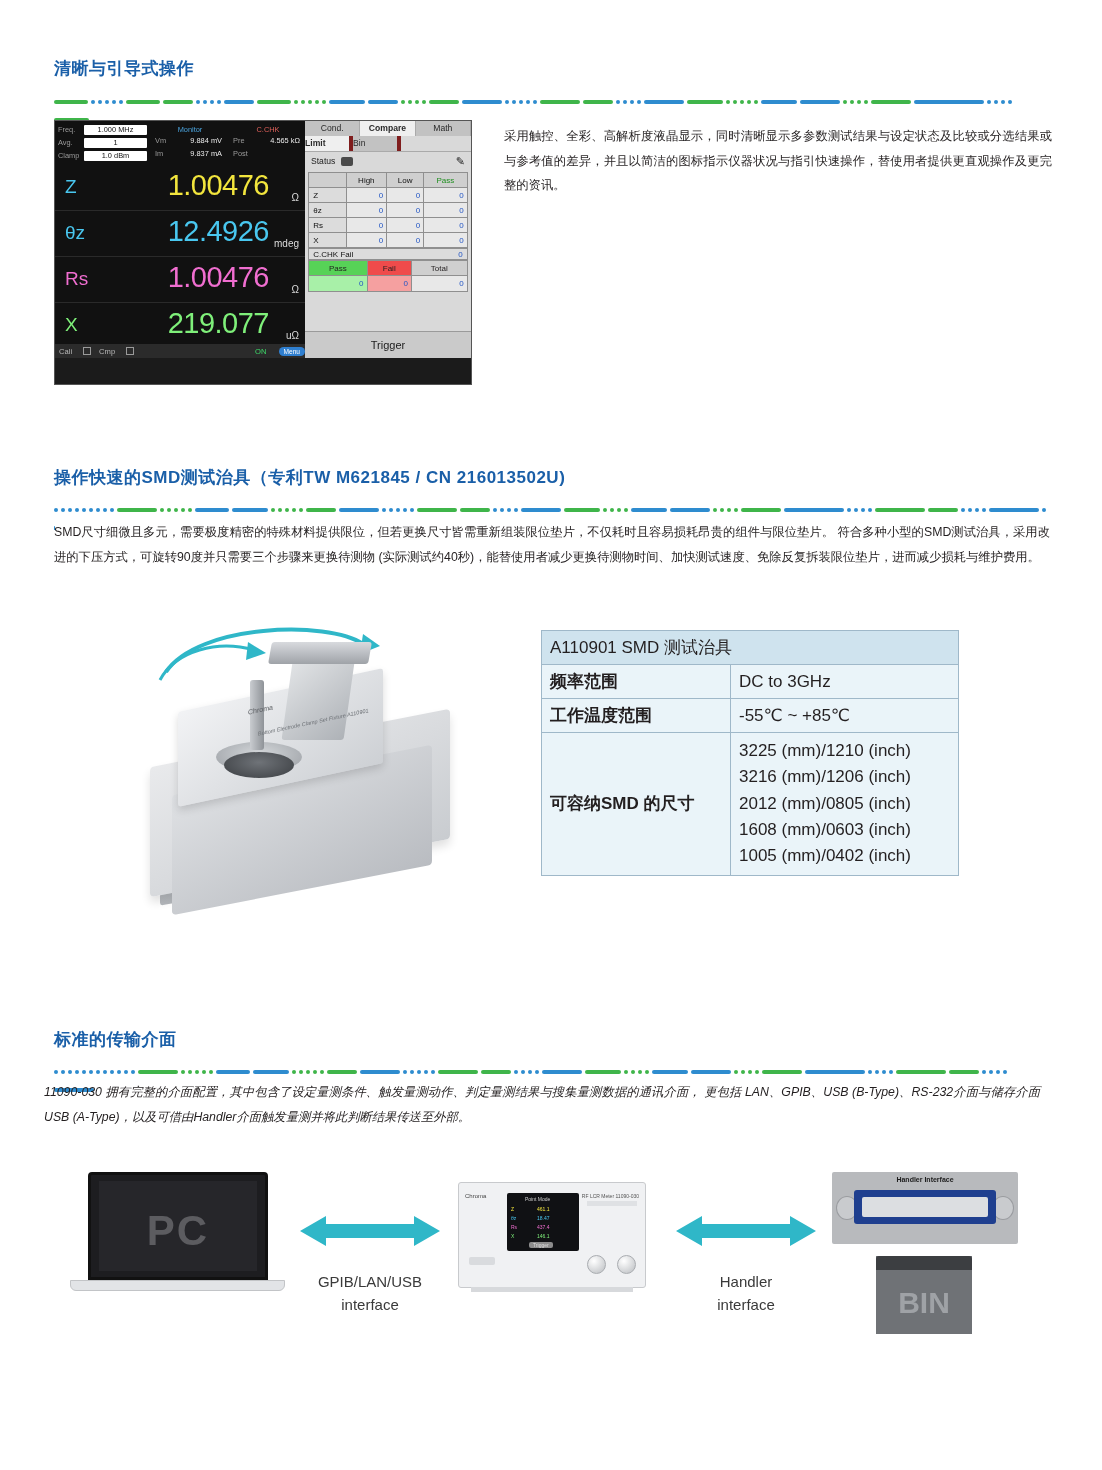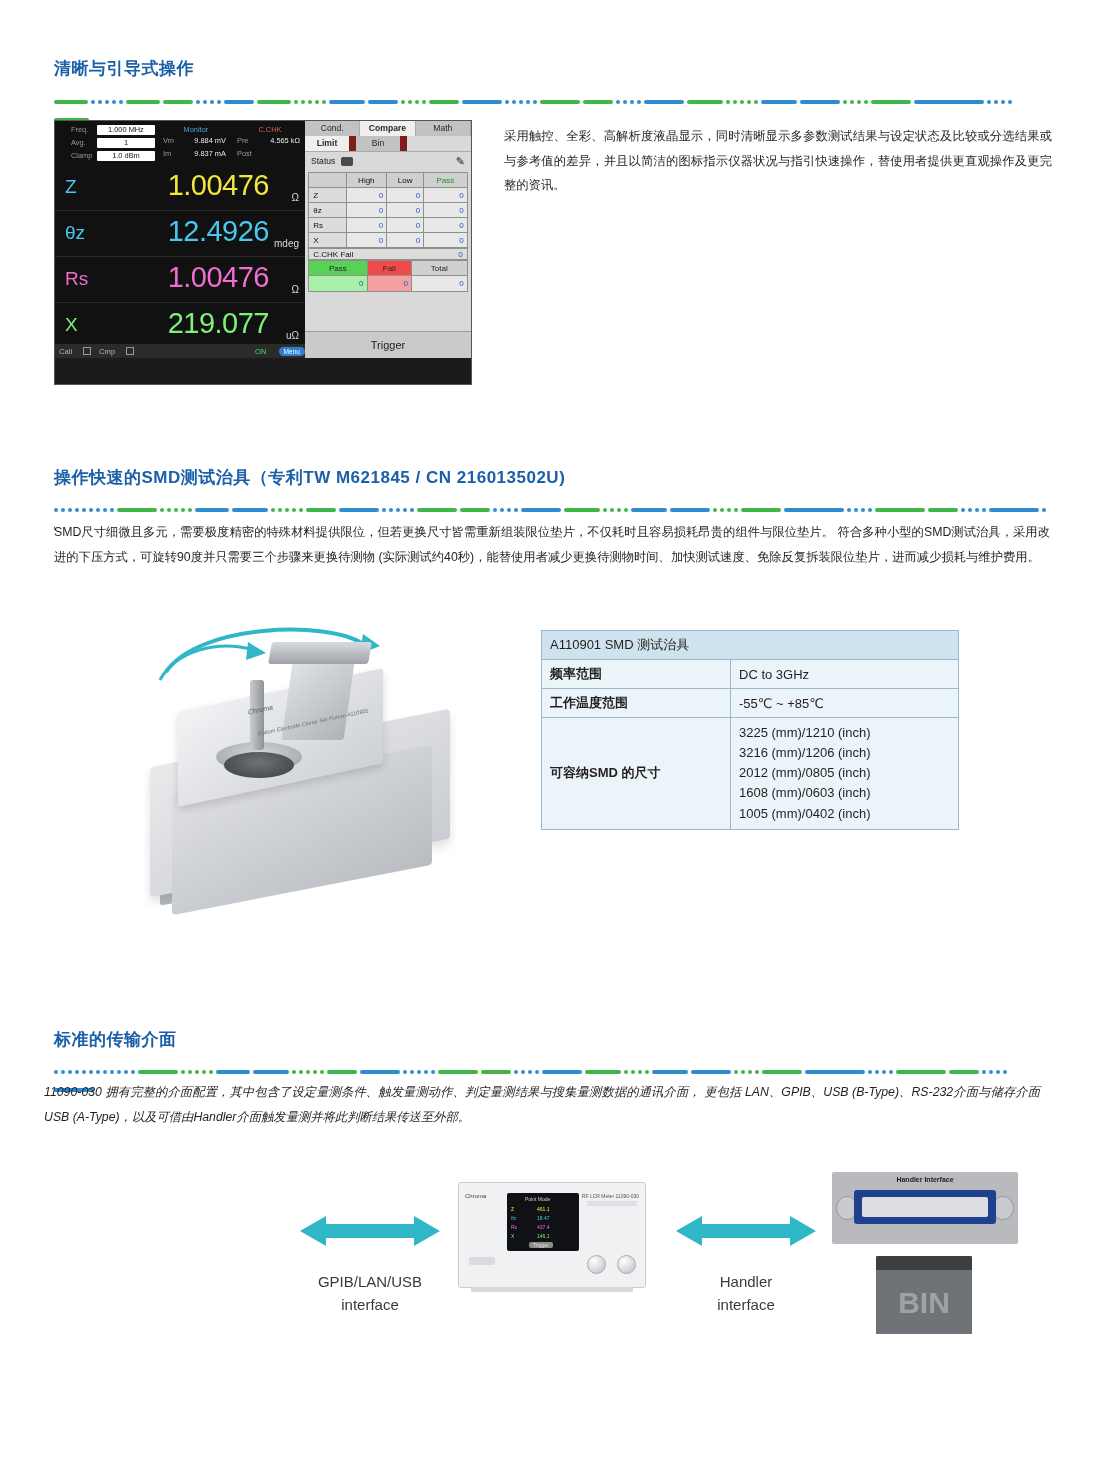--- a/index.html
+++ b/index.html
@@ -38,21 +38,21 @@
   .ic{width:17px;height:15px;border:1px solid #cfcfcf;border-radius:2px;position:relative;}
   .ic.lock{border-color:#d6b13a;}
   .burger{width:20px;height:14px;display:flex;flex-direction:column;justify-content:space-between;}
   .burger span{display:block;height:2px;background:#e0e0e0;}
 
   .inst-body{display:flex;height:calc(100% - 26px);}
   .inst-left{width:250px;position:relative;background:#111;}
   .inst-right{flex:1;background:#d9d9d9;position:relative;}
 
   
-  .pstrip{display:flex;font-size:7.6px;color:#c9c9c9;padding:3px 2px 2px 16px;gap:8px;}
+  .pstrip{display:flex;font-size:7.6px;color:#c9c9c9;padding:3px 2px 2px 3px;gap:8px;}
   .pcol1{width:94px;}
   .prow{display:flex;align-items:center;height:11px;margin-bottom:2px;}
   .plabel{width:26px;color:#9a9a9a;font-size:7.4px;}
   .pbox{flex:1;background:#fff;color:#111;text-align:center;border-radius:1px;font-size:7.4px;height:10px;line-height:10px;}
   .pcol2,.pcol3{width:74px;}
   .phead{text-align:center;color:#4aa3dd;font-size:7.4px;height:11px;line-height:11px;}
   .phead.red{color:#e0605a;}
   .p2row{display:flex;height:11px;margin-bottom:2px;align-items:center;}
   .p2lab{width:16px;color:#9a9a9a;font-size:7.4px;}
   .p2val{flex:1;text-align:right;color:#e9e9e9;font-size:7.4px;padding-right:3px;}
@@ -73,21 +73,21 @@
   }
   .chk{display:inline-block;width:6px;height:6px;border:1px solid #9a9a9a;margin-left:3px;vertical-align:middle;}
   .foot-on{margin-left:auto;color:#3ddc6a;font-size:7.6px;}
   .foot-pill{background:#2f7fd0;color:#fff;font-size:6.6px;border-radius:6px;padding:1px 5px;margin:0 4px;}
 
   
   .tabs{display:flex;font-size:8.6px;height:15px;}
   .tab{flex:1;text-align:center;line-height:15px;background:#c2c2c2;border-right:1px solid #aaa;color:#2a2a2a;}
   .tab.active{background:#efefef;font-weight:bold;}
   .tabs2{display:flex;font-size:8.6px;height:15px;border-bottom:1px solid #aaa;}
-  .tab2{width:44px;text-align:center;line-height:15px;background:#c2c2c2;border-right:7px solid #7f1d1d;color:#2a2a2a;}
+  .tab2{width:44px;line-height:15px;background:#c2c2c2;border-right:4px solid #7f1d1d;color:#2a2a2a;}
   .tab2.active{background:#efefef;font-weight:bold;}
   .statusrow{display:flex;align-items:center;height:18px;font-size:8.6px;padding:0 6px;color:#1c1c1c;}
   .st-dot{width:12px;height:9px;background:#4a4a4a;border-radius:2px;margin-left:6px;}
   .pen{margin-left:auto;font-size:11px;}
 
   table.grid{border-collapse:collapse;width:96%;margin:2px auto 0;font-size:8px;}
   table.grid th{background:#cfcfcf;border:1px solid #8f8f8f;height:12px;font-weight:normal;color:#111;}
   table.grid th.pass{color:#1f8f1f;}
   table.grid td{border:1px solid #8f8f8f;height:12px;text-align:right;padding-right:3px;color:#2255c4;background:#e8e8e8;}
   table.grid td.sym{text-align:left;padding-left:4px;color:#111;background:#dcdcdc;}
@@ -101,21 +101,21 @@
   table.pft td{border:1px solid #8f8f8f;height:13px;text-align:right;padding-right:3px;color:#2255c4;}
   table.pft td.p{background:#a8f0a8;}
   table.pft td.f{background:#f5a0a0;}
   table.pft td.t{background:#e8e8e8;}
   .trigger{
     position:absolute;left:0;bottom:0;width:100%;height:26px;background:#cacaca;
     border-top:1px solid #9a9a9a;text-align:center;line-height:26px;font-size:11px;color:#1c1c1c;
   }
 
   
-  .spec{position:absolute;left:541px;top:630px;width:418px;border-collapse:collapse;font-size:13px;}
+  .spec{position:absolute;left:541px;top:630px;width:418px;border-collapse:collapse;font-size:17px;}
   .spec td{border:1px solid #9fb8c9;padding:5px 8px;vertical-align:middle;}
   .spec tr.head td{background:#cfe3ee;font-weight:normal;}
   .spec td.k{width:172px;background:#eaf4f9;font-weight:bold;}
   .spec td.v{background:#eaf4f9;}
   .spec .multi{line-height:1.55;}
 
   
   .fixture{position:absolute;left:120px;top:620px;width:400px;height:320px;}
   .fx-base{
     position:absolute;left:30px;top:118px;width:300px;height:130px;background:linear-gradient(160deg,#e9eaec,#c9ccd0);
@@ -400,20 +400,28 @@
     </tr>
   </tbody>
     </table>
 
   <div class="sec-title" style="left:54px;top:1028px;">标准的传输介面</div>
   <div class="dotline" id="rule3" style="left:54px;top:1062px;width:996px;"><i style="width:4px;background:#2e8ccf;"></i><i style="width:4px;background:#2e8ccf;"></i><i style="width:4px;background:#2e8ccf;"></i><i style="width:4px;background:#2e8ccf;"></i><i style="width:4px;background:#2e8ccf;"></i><i style="width:4px;background:#2e8ccf;"></i><i style="width:4px;background:#2e8ccf;"></i><i style="width:4px;background:#2e8ccf;"></i><i style="width:4px;background:#2e8ccf;"></i><i style="width:4px;background:#2e8ccf;"></i><i style="width:4px;background:#2e8ccf;"></i><i style="width:4px;background:#2e8ccf;"></i><i style="width:40px;background:#3fb54a;"></i><i style="width:4px;background:#3fb54a;"></i><i style="width:4px;background:#3fb54a;"></i><i style="width:4px;background:#3fb54a;"></i><i style="width:4px;background:#3fb54a;"></i><i style="width:4px;background:#3fb54a;"></i><i style="width:34px;background:#2e8ccf;"></i><i style="width:36px;background:#2e8ccf;"></i><i style="width:4px;background:#3fb54a;"></i><i style="width:4px;background:#3fb54a;"></i><i style="width:4px;background:#3fb54a;"></i><i style="width:4px;background:#3fb54a;"></i><i style="width:4px;background:#3fb54a;"></i><i style="width:30px;background:#3fb54a;"></i><i style="width:40px;background:#2e8ccf;"></i><i style="width:4px;background:#2e8ccf;"></i><i style="width:4px;background:#2e8ccf;"></i><i style="width:4px;background:#2e8ccf;"></i><i style="width:4px;background:#2e8ccf;"></i><i style="width:4px;background:#2e8ccf;"></i><i style="width:40px;background:#3fb54a;"></i><i style="width:30px;background:#3fb54a;"></i><i style="width:4px;background:#2e8ccf;"></i><i style="width:4px;background:#2e8ccf;"></i><i style="width:4px;background:#2e8ccf;"></i><i style="width:4px;background:#2e8ccf;"></i><i style="width:40px;background:#2e8ccf;"></i><i style="width:36px;background:#3fb54a;"></i><i style="width:4px;background:#3fb54a;"></i><i style="width:4px;background:#3fb54a;"></i><i style="width:4px;background:#3fb54a;"></i><i style="width:4px;background:#3fb54a;"></i><i style="width:36px;background:#2e8ccf;"></i><i style="width:40px;background:#2e8ccf;"></i><i style="width:4px;background:#3fb54a;"></i><i style="width:4px;background:#3fb54a;"></i><i style="width:4px;background:#3fb54a;"></i><i style="width:4px;background:#3fb54a;"></i><i style="width:40px;background:#3fb54a;"></i><i style="width:60px;background:#2e8ccf;"></i><i style="width:4px;background:#2e8ccf;"></i><i style="width:4px;background:#2e8ccf;"></i><i style="width:4px;background:#2e8ccf;"></i><i style="width:4px;background:#2e8ccf;"></i><i style="width:50px;background:#3fb54a;"></i><i style="width:30px;background:#3fb54a;"></i><i style="width:4px;background:#2e8ccf;"></i><i style="width:4px;background:#2e8ccf;"></i><i style="width:4px;background:#2e8ccf;"></i><i style="width:4px;background:#2e8ccf;"></i><i style="width:40px;background:#2e8ccf;"></i></div>
 
   <div class="para" style="left:44px;top:1080px;width:996px;font-style:italic;">11090-030 拥有完整的介面配置，其中包含了设定量测条件、触发量测动作、判定量测结果与搜集量测数据的通讯介面， 更包括 LAN、GPIB、USB (B-Type)、RS-232介面与储存介面USB (A-Type)，以及可借由Handler介面触发量测并将此判断结果传送至外部。</div>
 
   <div class="diagram">
+    <div class="laptop">
+      <div class="lt-screen">
+        <div class="lt-inner">
+          <div class="pc-text">PC</div>
+        </div>
+      </div>
+      <div class="lt-base"></div>
+    </div>
 
     <div class="arrow-d" style="left:300px;width:140px;">
       <svg width="140" height="30" viewBox="0 0 140 30">
         <polygon points="0,15 26,0 26,8 114,8 114,0 140,15 114,30 114,22 26,22 26,30" fill="#2fb7c8"></polygon>
       </svg>
     </div>
     <div class="cap" style="left:292px;top:120px;width:156px;white-space:pre-line;">GPIB/LAN/USB
 interface</div>
 
     <div class="instr">

